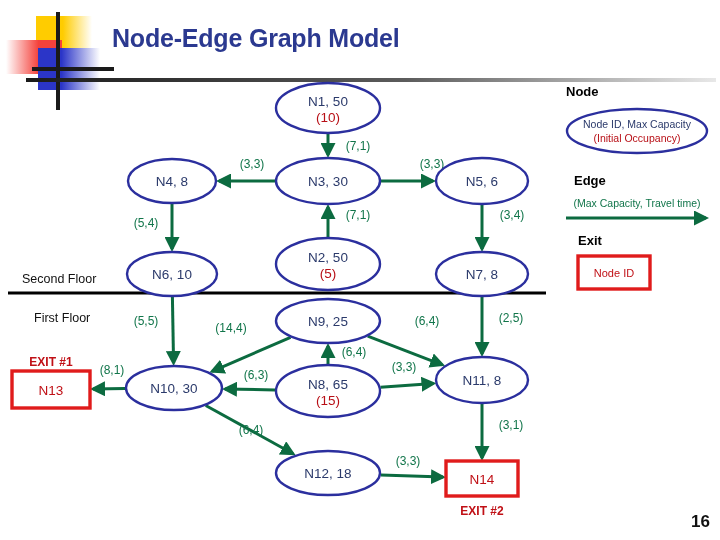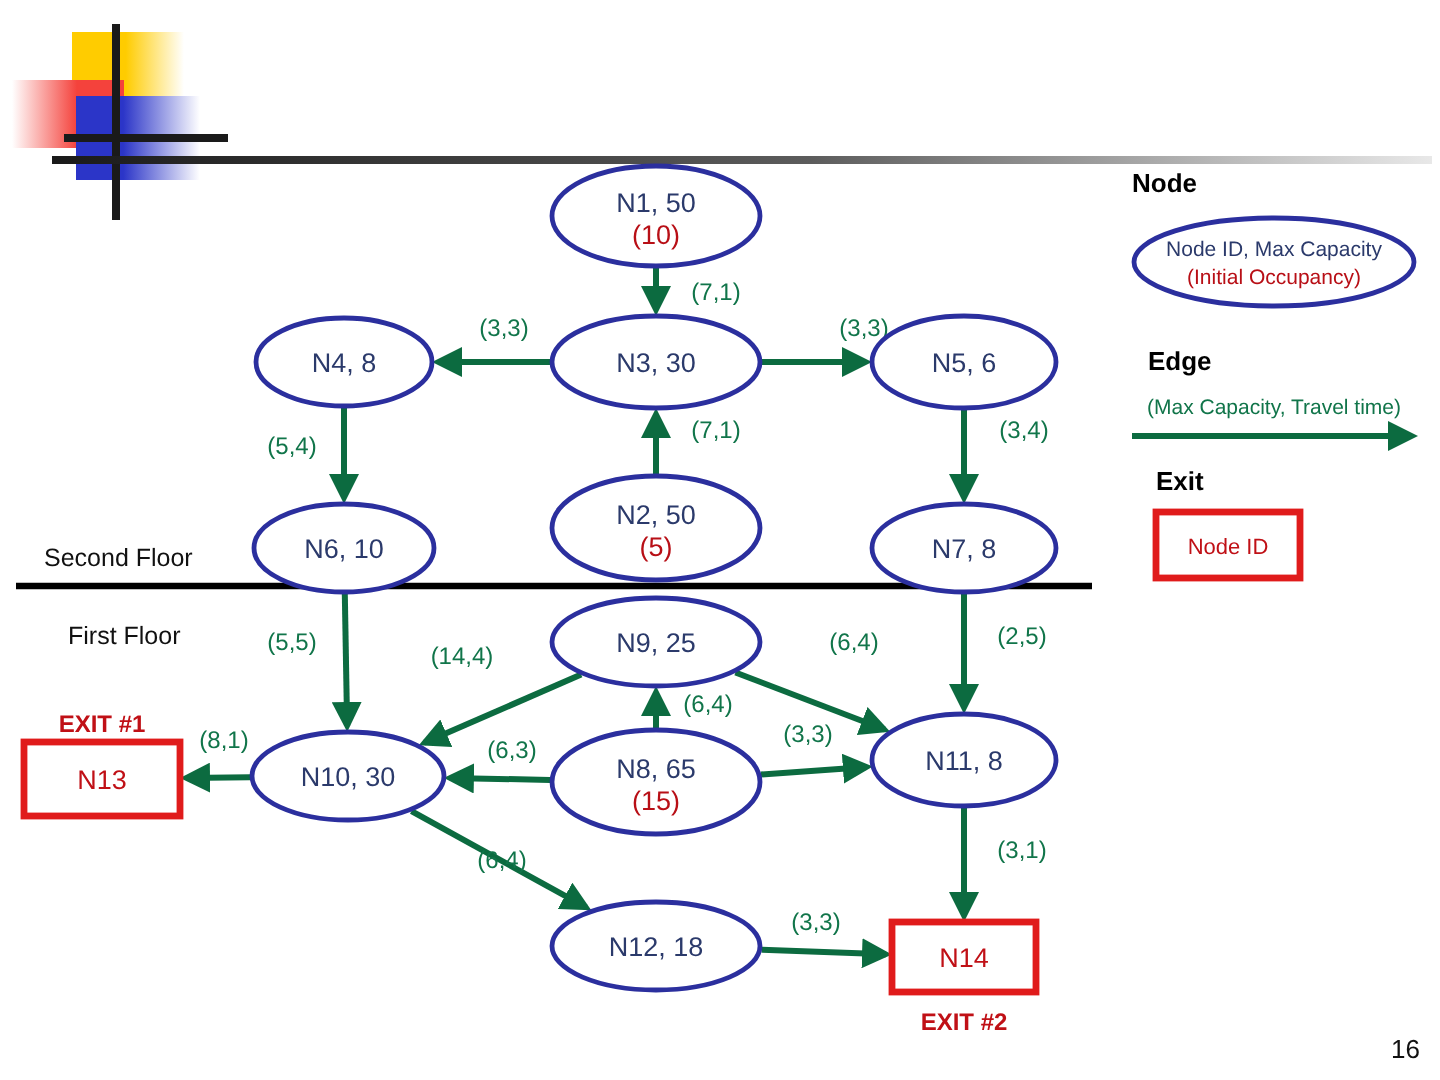--- a/index.html
+++ b/index.html
@@ -44,35 +44,36 @@
   .exit-txt{font-family:"Liberation Sans",sans-serif;font-size:13.5px;fill:#c01016;text-anchor:middle;}
   .exit-cap{font-family:"Liberation Sans",sans-serif;font-size:12px;font-weight:bold;fill:#c01016;text-anchor:middle;}
   .floor-line{stroke:#000000;stroke-width:3.2;}
   .floor-lbl{font-family:"Liberation Sans",sans-serif;font-size:12.5px;fill:#111111;}
   .legend-h{font-family:"Liberation Sans",sans-serif;font-size:13px;font-weight:bold;fill:#000000;}
   .legend-node-txt{font-family:"Liberation Sans",sans-serif;font-size:10.5px;fill:#2b3a6b;text-anchor:middle;}
   .legend-node-occ{font-family:"Liberation Sans",sans-serif;font-size:10.5px;fill:#b80f16;text-anchor:middle;}
   .legend-edge-txt{font-family:"Liberation Sans",sans-serif;font-size:10.5px;fill:#11754a;text-anchor:middle;}
   .legend-exit-txt{font-family:"Liberation Sans",sans-serif;font-size:11px;fill:#c01016;text-anchor:middle;}
 
-  .pagenum{position:absolute;right:10px;bottom:8px;font-size:13px;color:#111;font-weight:normal;margin-top:30px;}
+  .pagenum{position:absolute;right:10px;bottom:8px;font-size:17px;color:#111;font-weight:bold;margin-top:30px;}
 </style>
 </head>
 <body>
 
 <div id="slide">
 
   <div class="logo">
     <div class="sq sq-yellow"></div>
     <div class="sq sq-red"></div>
     <div class="sq sq-blue"></div>
     <div class="sq cross-v"></div>
     <div class="sq cross-h"></div>
   </div>
 
+  <div class="title">Node-Edge Graph Model</div>
   <div class="title-rule"></div>
 
   <svg id="graph" viewBox="0 0 720 540">
     <defs>
       <marker id="ah" viewBox="0 0 10 10" refX="8" refY="5" markerWidth="5" markerHeight="5" orient="auto-start-reverse">
         <path d="M0,0 L10,5 L0,10 z" fill="#0c6b40"></path>
       </marker>
     </defs>
 
     <g id="edges-layer">

